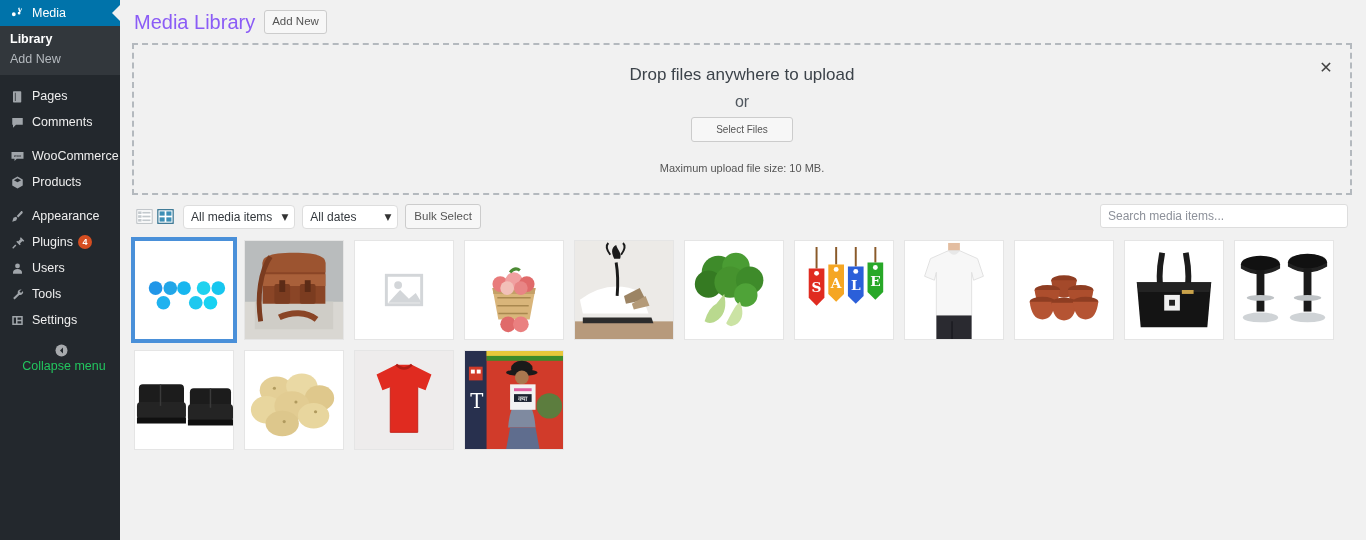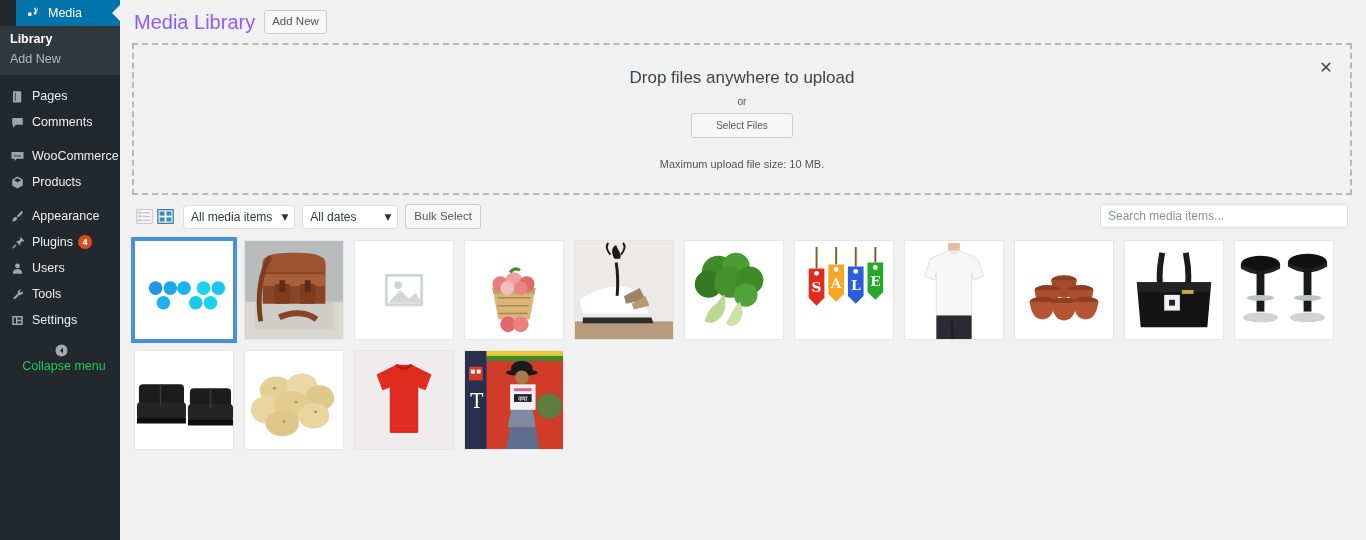--- a/index.html
+++ b/index.html
@@ -26,21 +26,21 @@
     height: 26px; padding-left: 8px;
     font-size: 12.5px; color: #eee; position: relative;
     cursor: pointer;
   }
   .menu-item .ic {
     width: 18px; height: 18px; margin-right: 6px;
     display: inline-flex; align-items: center; justify-content: center;
     flex: 0 0 18px; color: #a0a5aa;
   }
   .menu-item.active {
-    background: #0073aa; color: #fff; font-weight: normal; margin-left: 16px;
+    background: #0073aa; color: #fff; font-weight: normal;
   }
   .menu-item.active .ic { color: #fff; }
   .menu-item.active::after {
     content: ""; position: absolute; right: 0; top: 50%;
     transform: translateY(-50%);
     border-style: solid; border-width: 8px 8px 8px 0;
     border-color: transparent #f1f1f1 transparent transparent;
   }
   .submenu { background: #32373c; padding: 3px 0 6px 0; }
   .submenu .sub-item {
@@ -74,21 +74,21 @@
   }
   .btn.small { padding: 2px 7px; font-size: 11.5px; }
 
   
   .uploader {
     border: 2px dashed #b4b9be; background: #f1f1f1;
     height: 152px; position: relative;
     display: flex; flex-direction: column; align-items: center; justify-content: center;
   }
   .uploader .drop-title { font-size: 17px; color: #3c434a; font-weight: 400; }
-  .uploader .or { font-size: 10px; color: #50575e; margin: 8px 0 6px; }
+  .uploader .or { font-size: 16px; color: #50575e; margin: 8px 0 6px; }
   .uploader .select-files {
     background: #f7f7f7; border: 1px solid #ccc; border-radius: 3px;
     padding: 6px 24px; font-size: 10px; color: #555; cursor: pointer;
     font-family: inherit;
   }
   .uploader .maxsize { font-size: 11px; color: #555; margin-top: 20px; }
   .uploader .close-x {
     position: absolute; top: 14px; right: 14px;
     width: 20px; height: 20px; line-height: 18px; text-align: center;
     font-size: 16px; color: #444; cursor: pointer; font-family: "DejaVu Sans", sans-serif;

